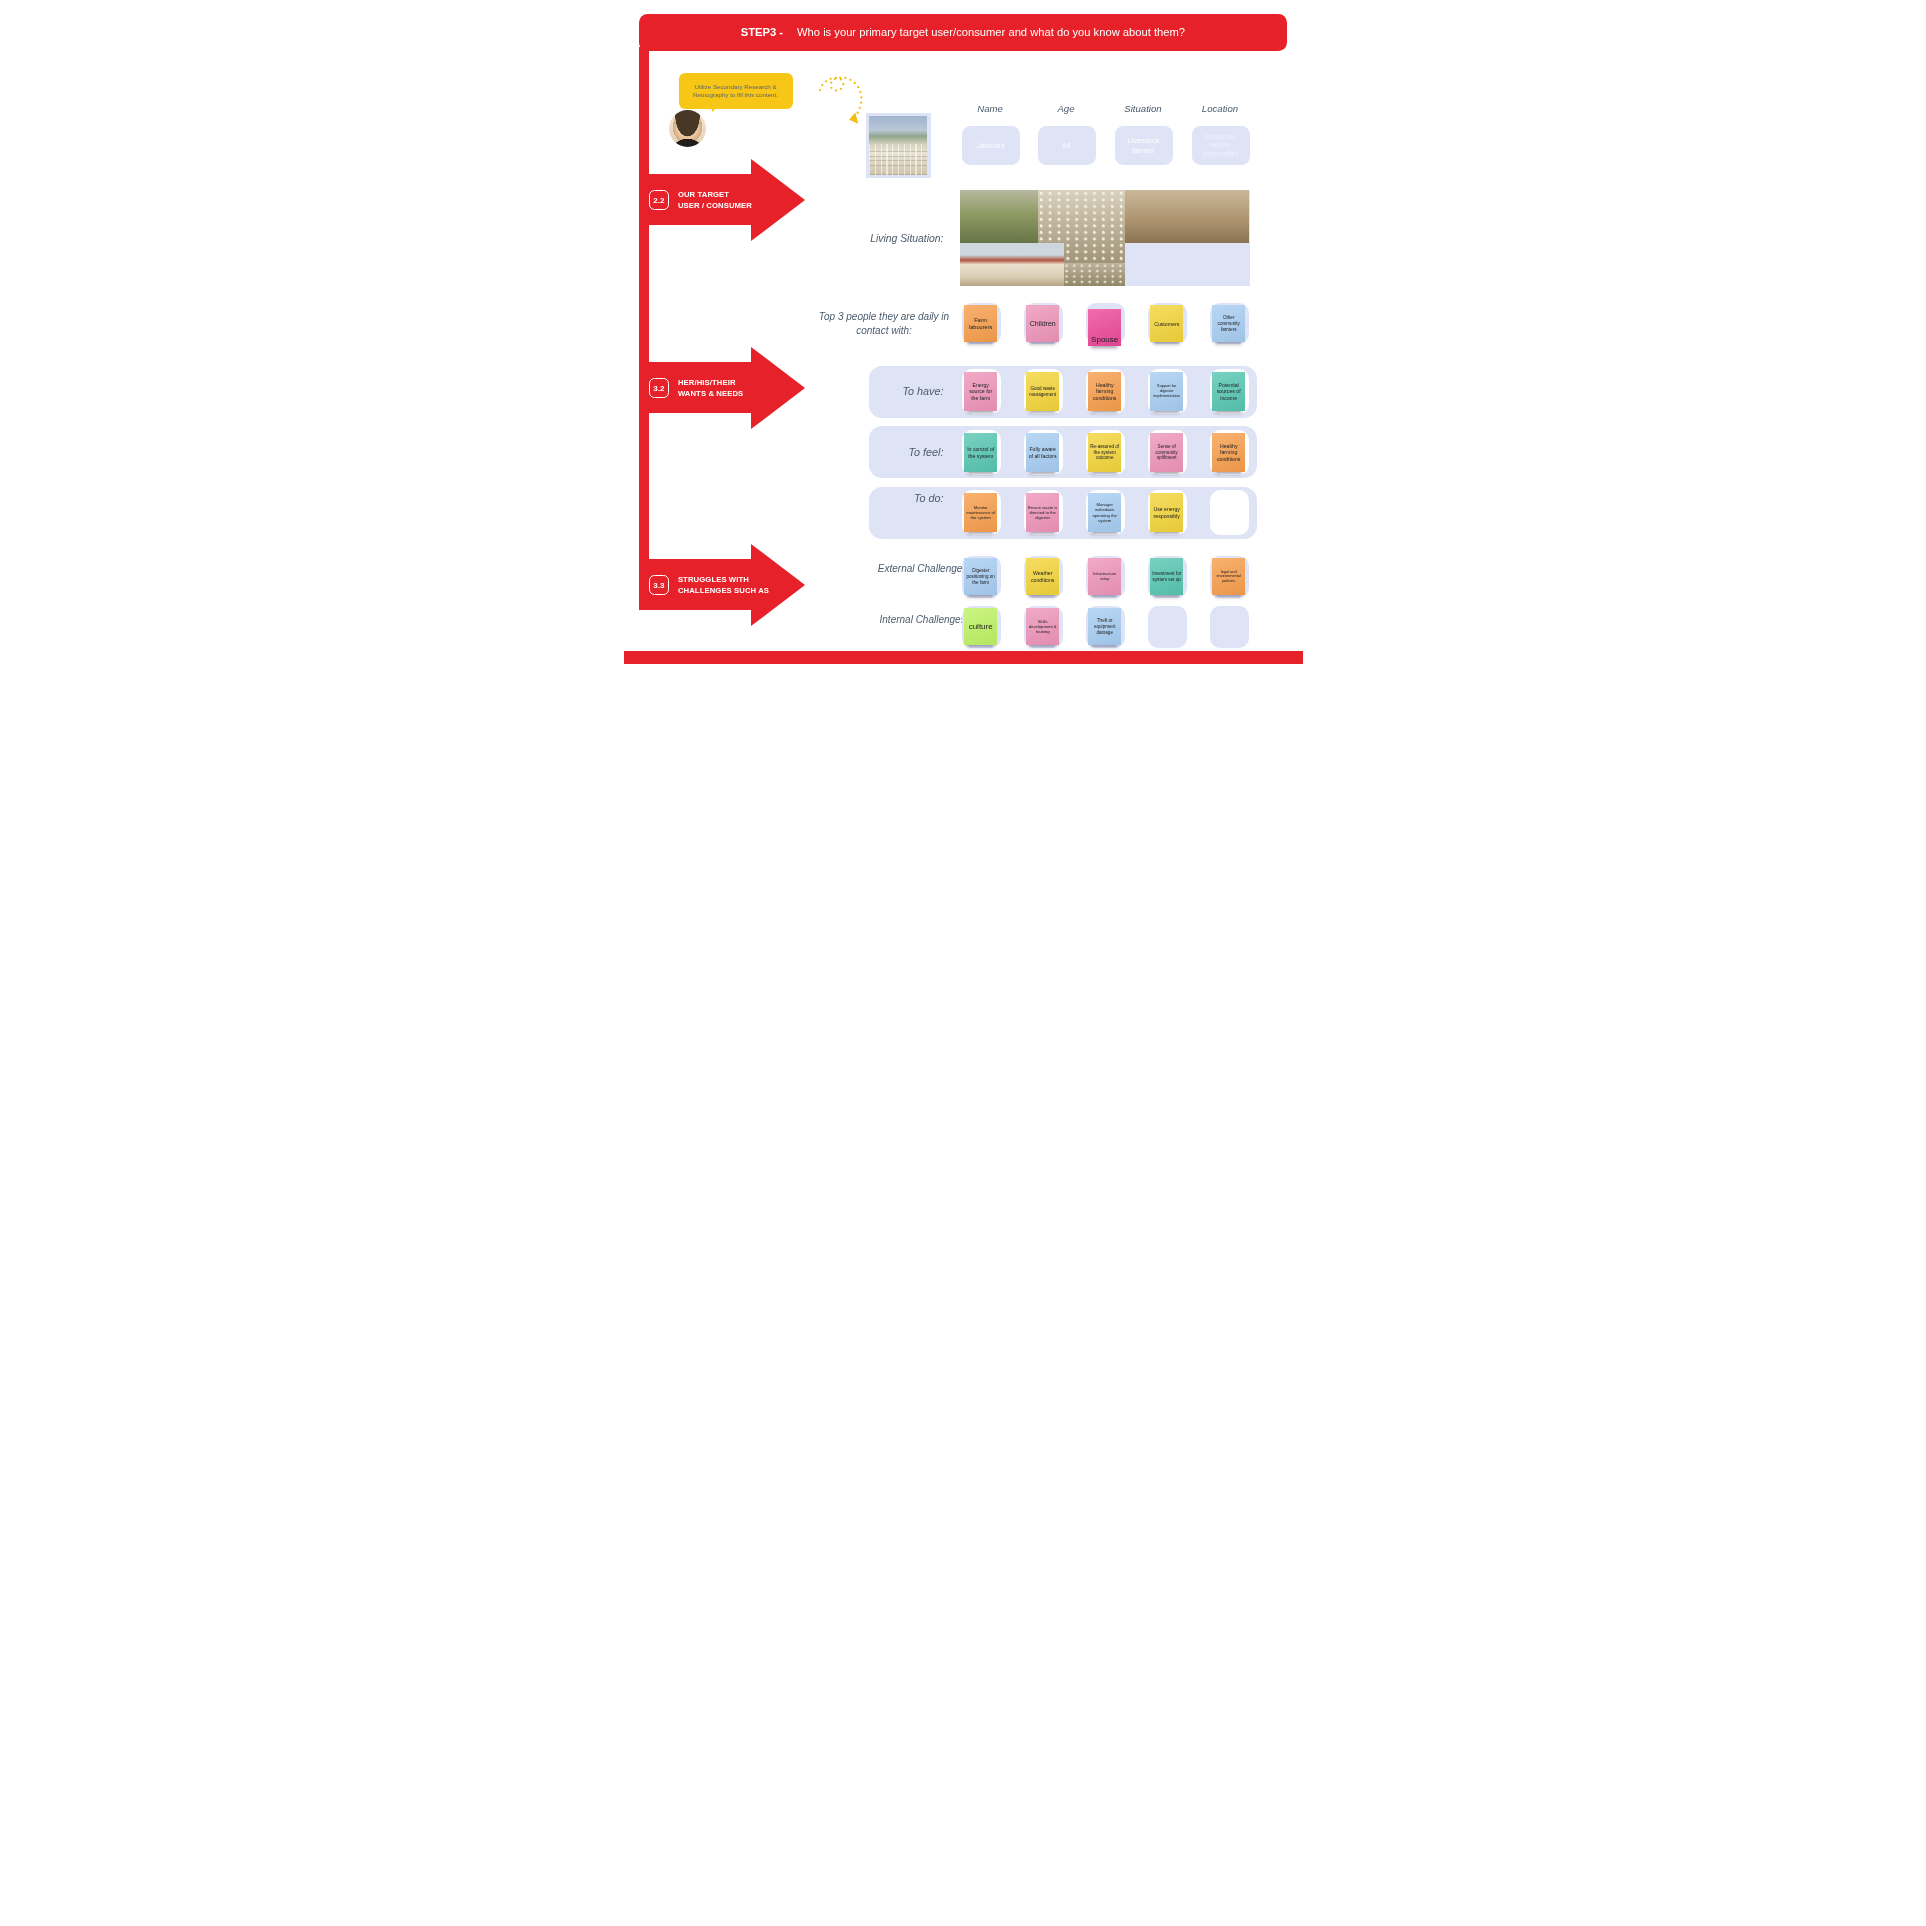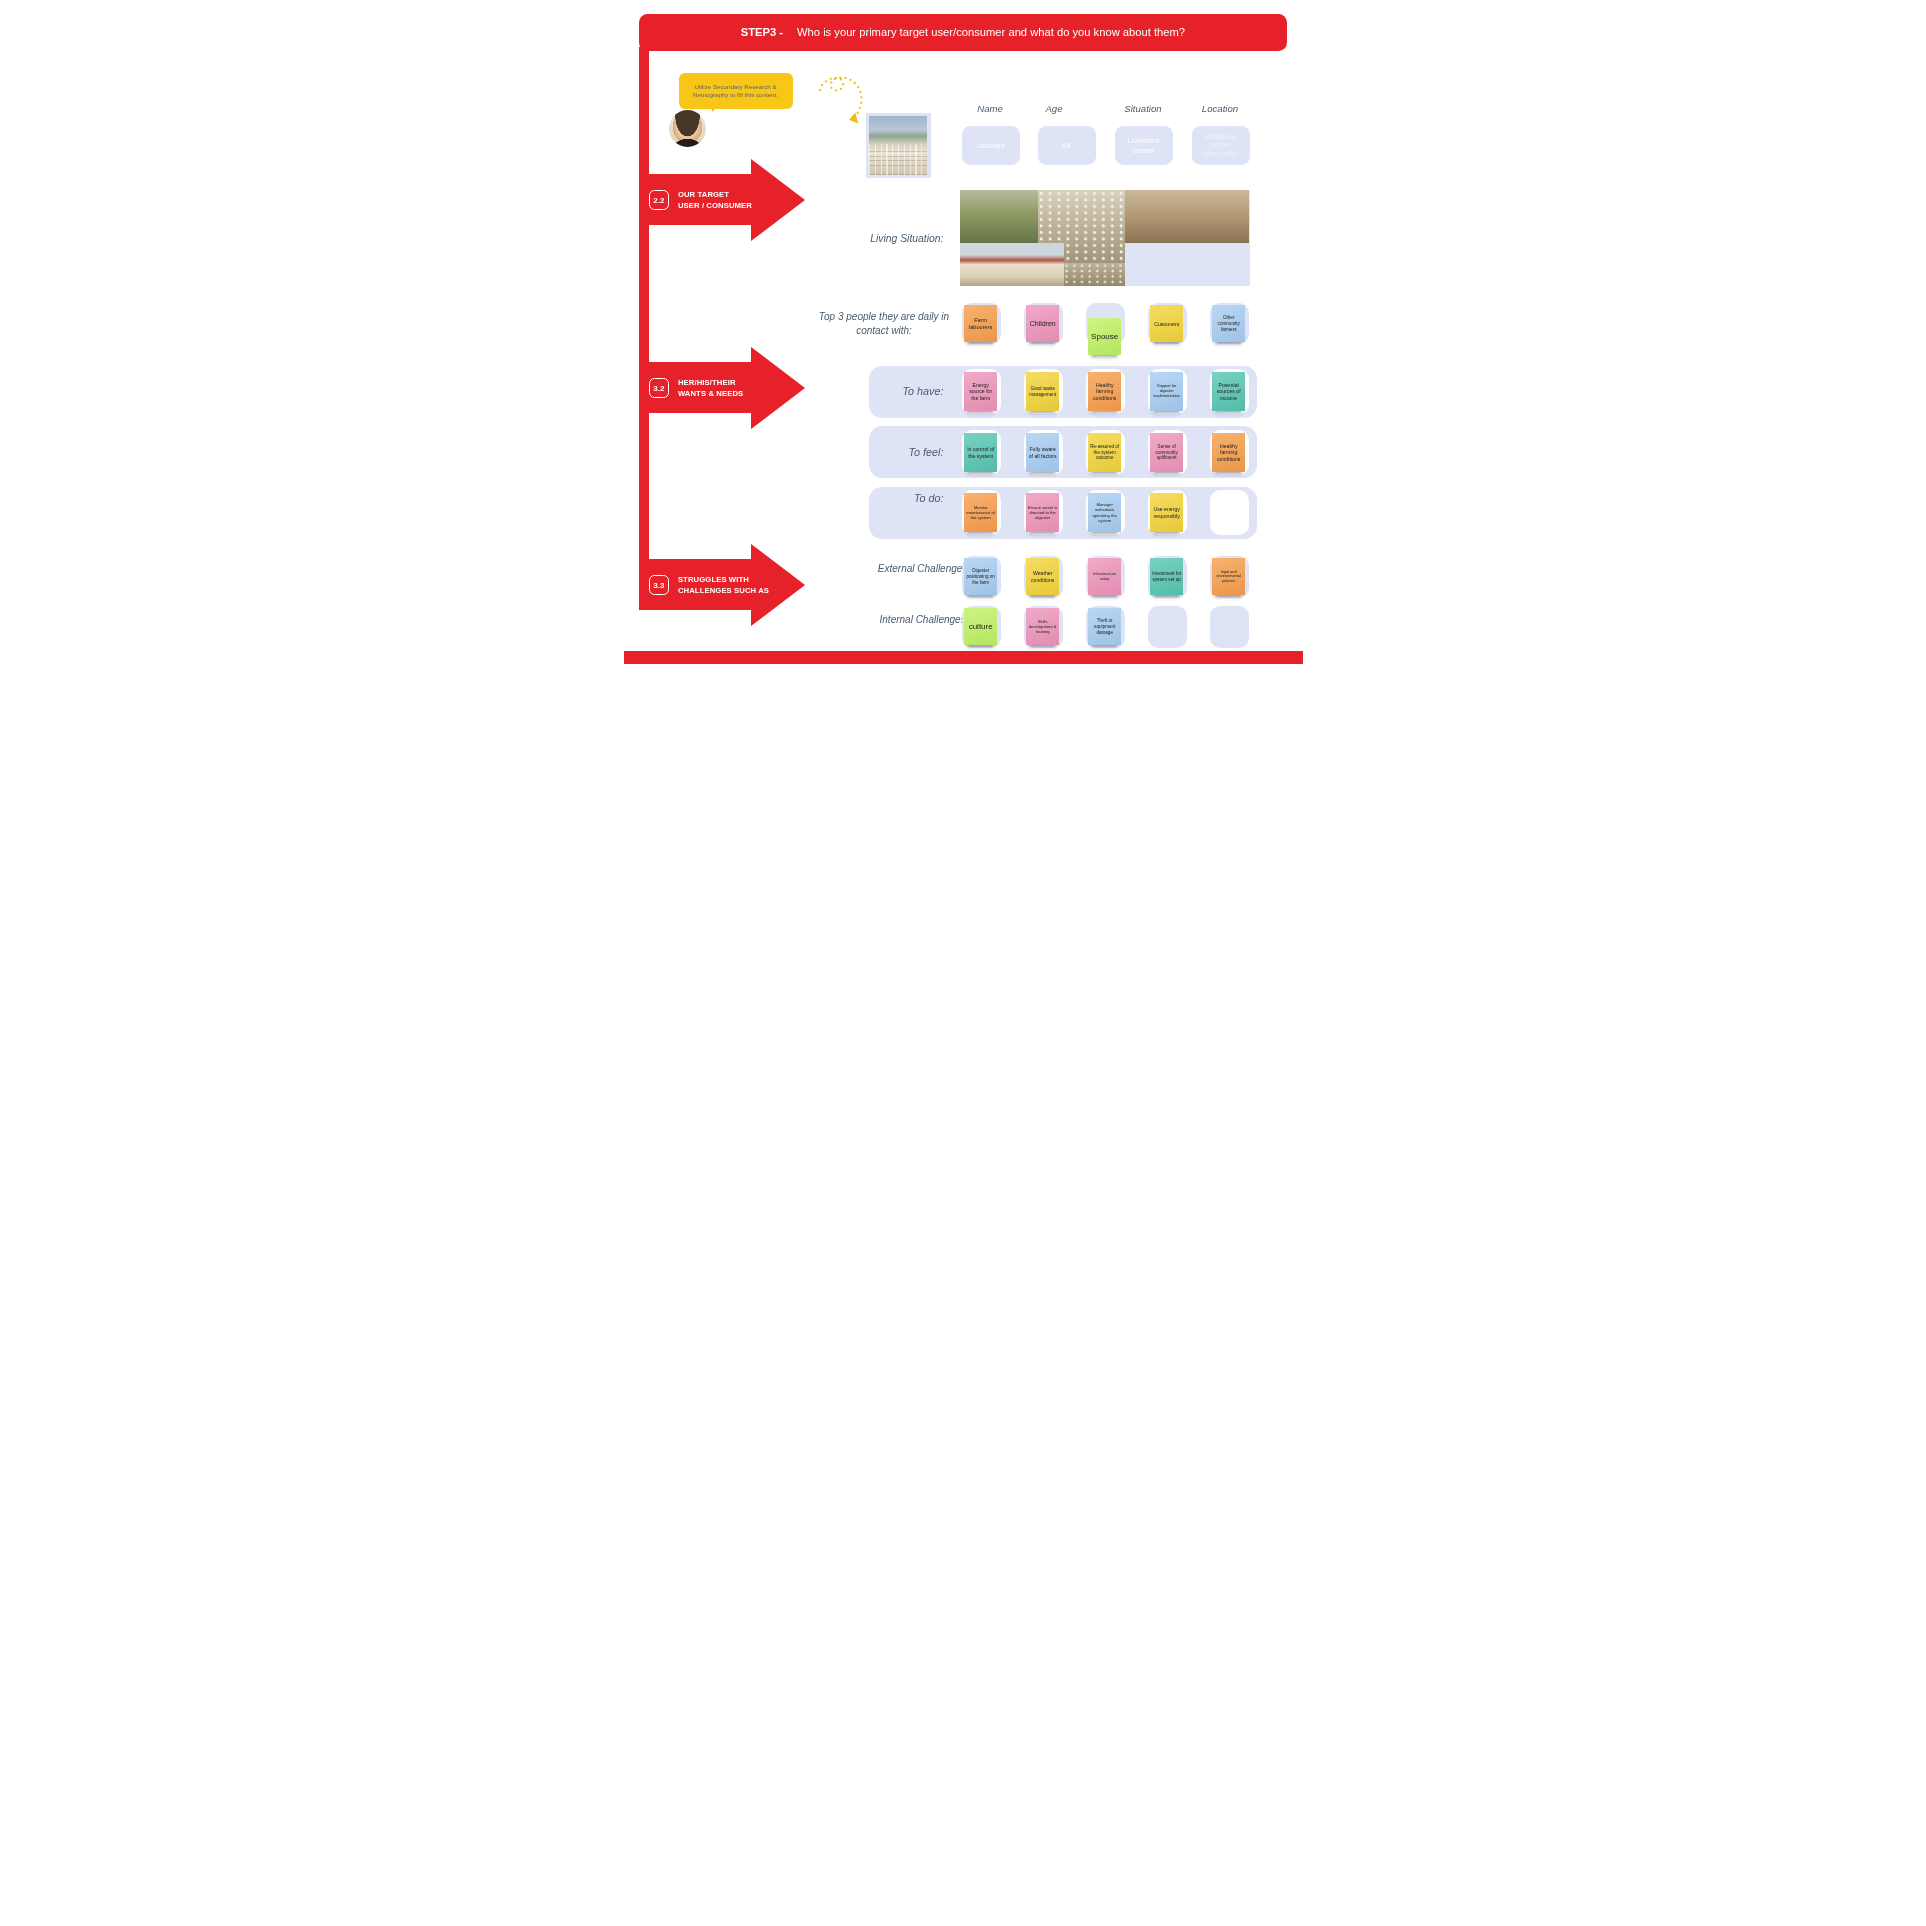--- a/index.html
+++ b/index.html
@@ -146,21 +146,21 @@
     <div class="body"></div>
     <div class="head"></div>
     <div class="badge">3.3</div>
     <div class="lines">
       <div>STRUGGLES WITH</div>
       <div>CHALLENGES SUCH AS</div>
     </div>
   </div>
 
   <div class="p-header" style="left:328px">Name</div>
-  <div class="p-header" style="left:392px">Age</div>
+  <div class="p-header" style="left:404px">Age</div>
   <div class="p-header" style="left:481px">Situation</div>
   <div class="p-header" style="left:558px">Location</div>
 
   <div class="p-box" style="left:338px">
       <span class="val">Jabulani</span>
     </div>
   <div class="p-box" style="left:414px">
       <span class="val">64</span>
     </div>
   <div class="p-box" style="left:491px">
@@ -189,21 +189,21 @@
     <div class="note fs14" style="top: 2.3px; height: 37px; background-color: rgb(247, 158, 76);">
         <span>Farm labourers</span>
       </div>
   </div>
   <div class="slot lav" style="left:400px; top:303px; height:41px;">
     <div class="note fs18" style="top: 2.3px; height: 37px; background-color: rgb(238, 148, 186);">
         <span>Children</span>
       </div>
   </div>
   <div class="slot lav" style="left:462px; top:303px; height:41px;">
-    <div class="note fs21" style="top: 15px; height: 37px; background-color: #bef264;">
+    <div class="note fs21" style="top: 6px; height: 37px; background-color: #ec4899; align-items: flex-end;">
         <span>Spouse</span>
       </div>
   </div>
   <div class="slot lav" style="left:524px; top:303px; height:41px;">
     <div class="note fs13" style="top: 2.3px; height: 37px; background-color: rgb(243, 212, 58);">
         <span>Customers</span>
       </div>
   </div>
   <div class="slot lav" style="left:586px; top:303px; height:41px;">
     <div class="note fs12" style="top: 2.3px; height: 37px; background-color: rgb(167, 205, 242);">

